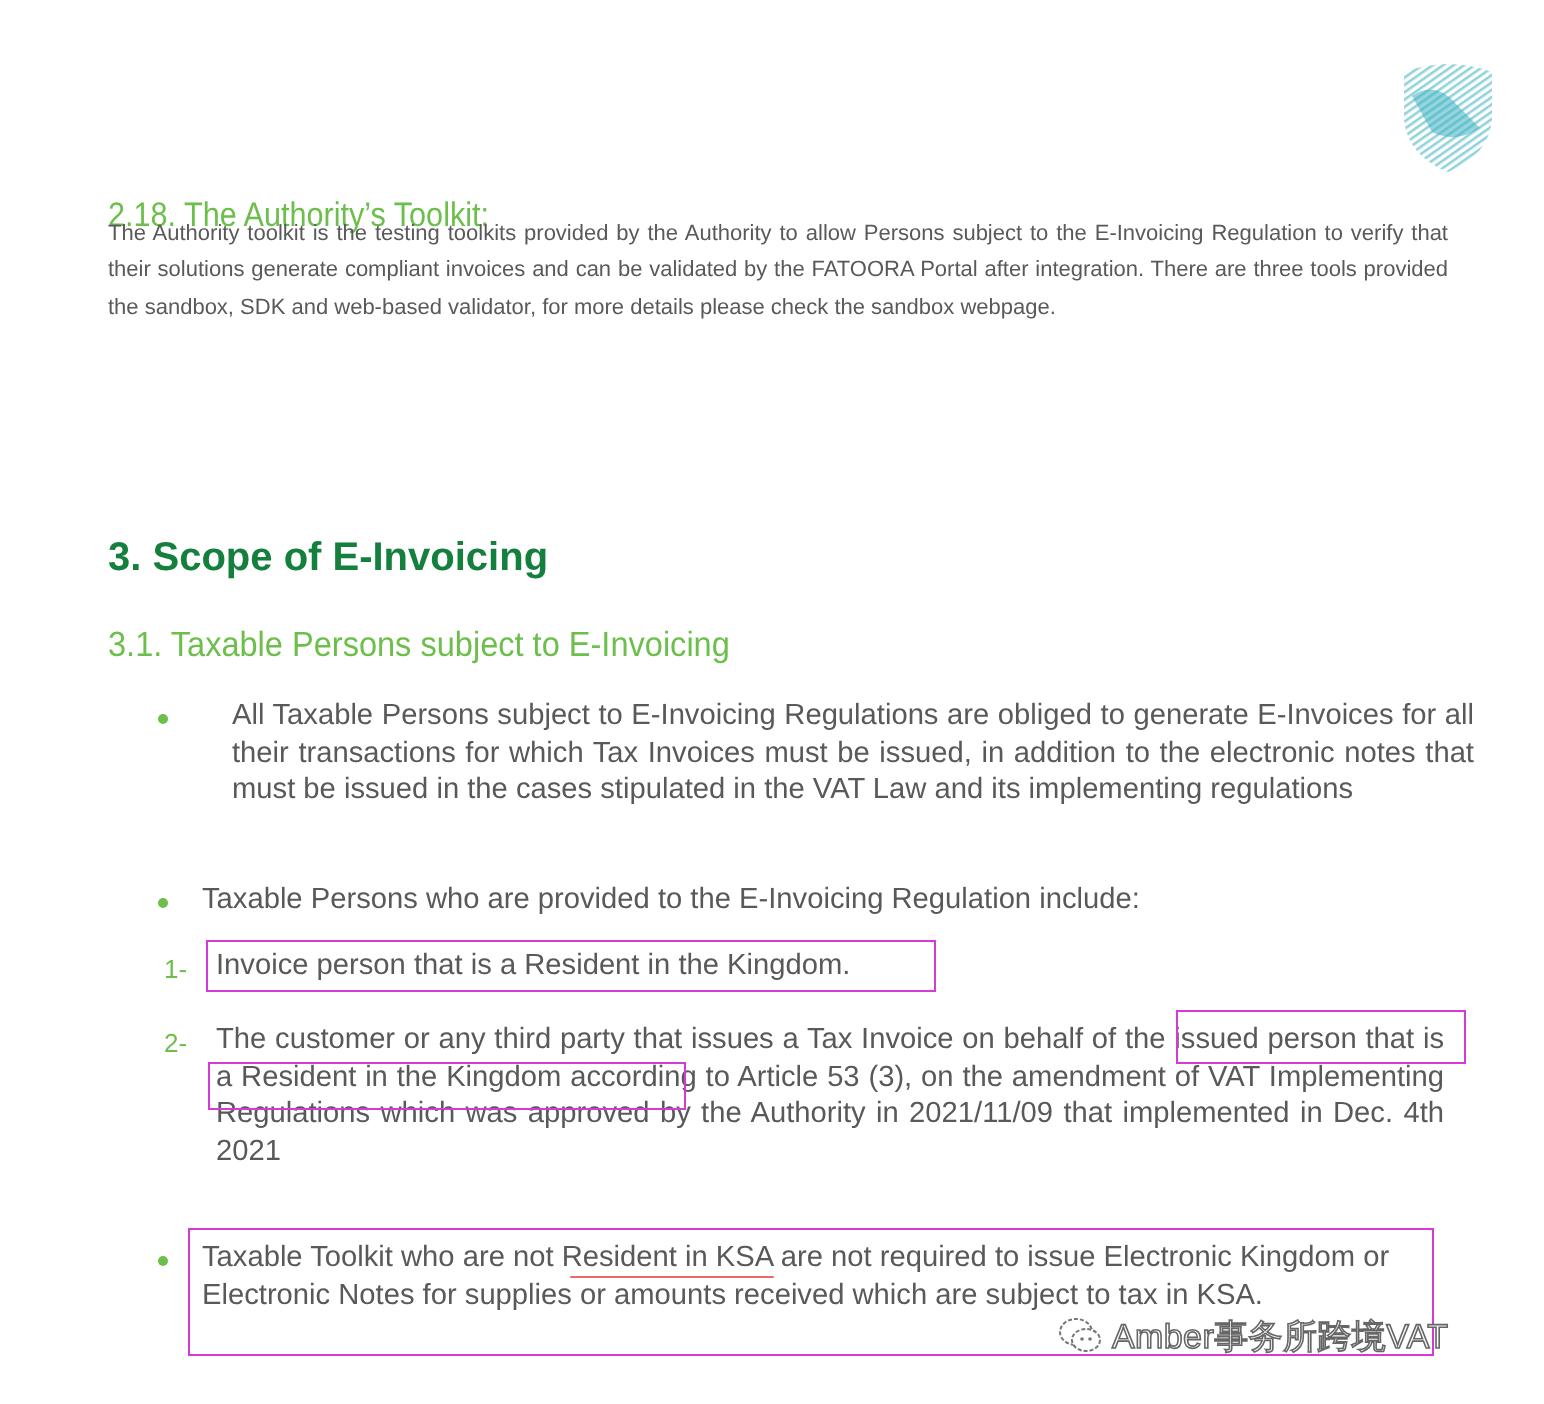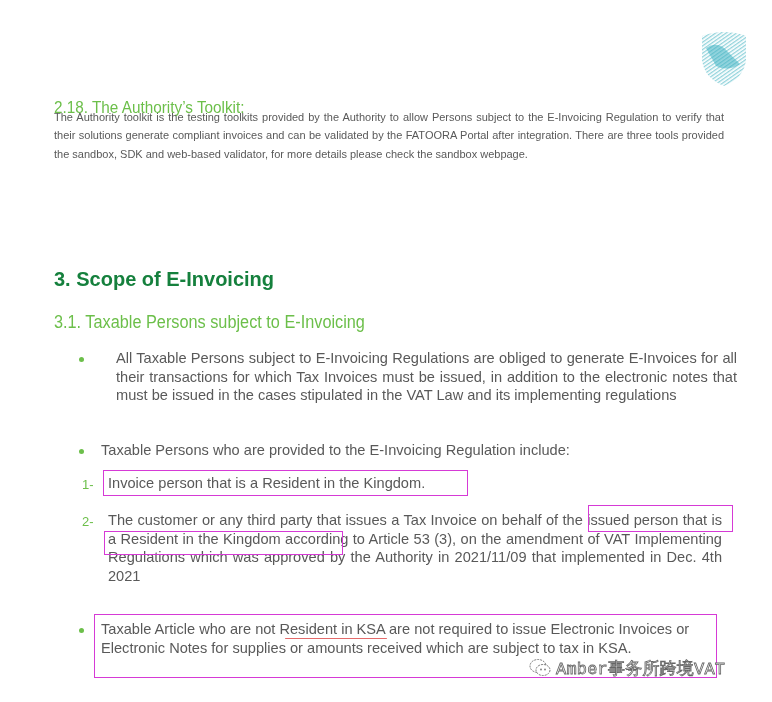--- a/index.html
+++ b/index.html
@@ -56,26 +56,26 @@
 <div class="abs num" style="left:82px; top:514px;">2-</div>
 <div class="abs btext" style="left:108px; top:511px; width:614px;">
   <span>The customer or any third party that issues a Tax Invoice on behalf of </span><span>the issued person</span>
   <span>that is a Resident in the Kingdom</span><span> according to  Article 53 (3), on the amendment of VAT Implementing Regulations which was approved by the Authority in 2021/11/09 that implemented in Dec. 4th 2021</span>
 </div>
 <div class="box" style="left:588px; top:505px; width:145px; height:27px;"></div>
 <div class="box" style="left:104px; top:531px; width:239px; height:24px;"></div>
 
 <span class="bullet" style="left:79px; top:628px;"></span>
 <div class="abs btext" style="left:101px; top:620px; width:612px; text-align:left;">
-  <span>Taxable Article who are </span><span>not Resident</span><span> in KSA are not required to issue Electronic Invoices or Electronic Notes for supplies or amounts received which are subject to tax in KSA.</span>
+  <span>Taxable Toolkit who are </span><span>not Resident</span><span> in KSA are not required to issue Electronic Kingdom or Electronic Notes for supplies or amounts received which are subject to tax in KSA.</span>
 </div>
 <div class="underline" style="left:285px; top:638px; width:102px;"></div>
 <div class="box" style="left:94px; top:614px; width:623px; height:64px;"></div>
 
 <div class="abs" style="left:528px; top:656px; width:24px; height:24px;">
   <svg width="24" height="24" viewBox="0 0 24 24">
     <ellipse cx="10" cy="10" rx="8" ry="6.5" fill="#fff" stroke="#777" stroke-width="1" stroke-dasharray="2 1"></ellipse>
     <ellipse cx="15" cy="14" rx="7" ry="5.5" fill="#fff" stroke="#777" stroke-width="1" stroke-dasharray="2 1"></ellipse>
     <circle cx="13" cy="13.5" r="0.9" fill="#777"></circle>
       <circle cx="17" cy="13.5" r="0.9" fill="#777"></circle>
   </svg>
 </div>
-<div class="abs wm" style="left:556px;font-family:Liberation Mono, monospace;">Amber事务所跨境VAT</div>
+<div class="abs wm" style="left:556px;">Amber事务所跨境VAT</div>
 
 </body></html>

